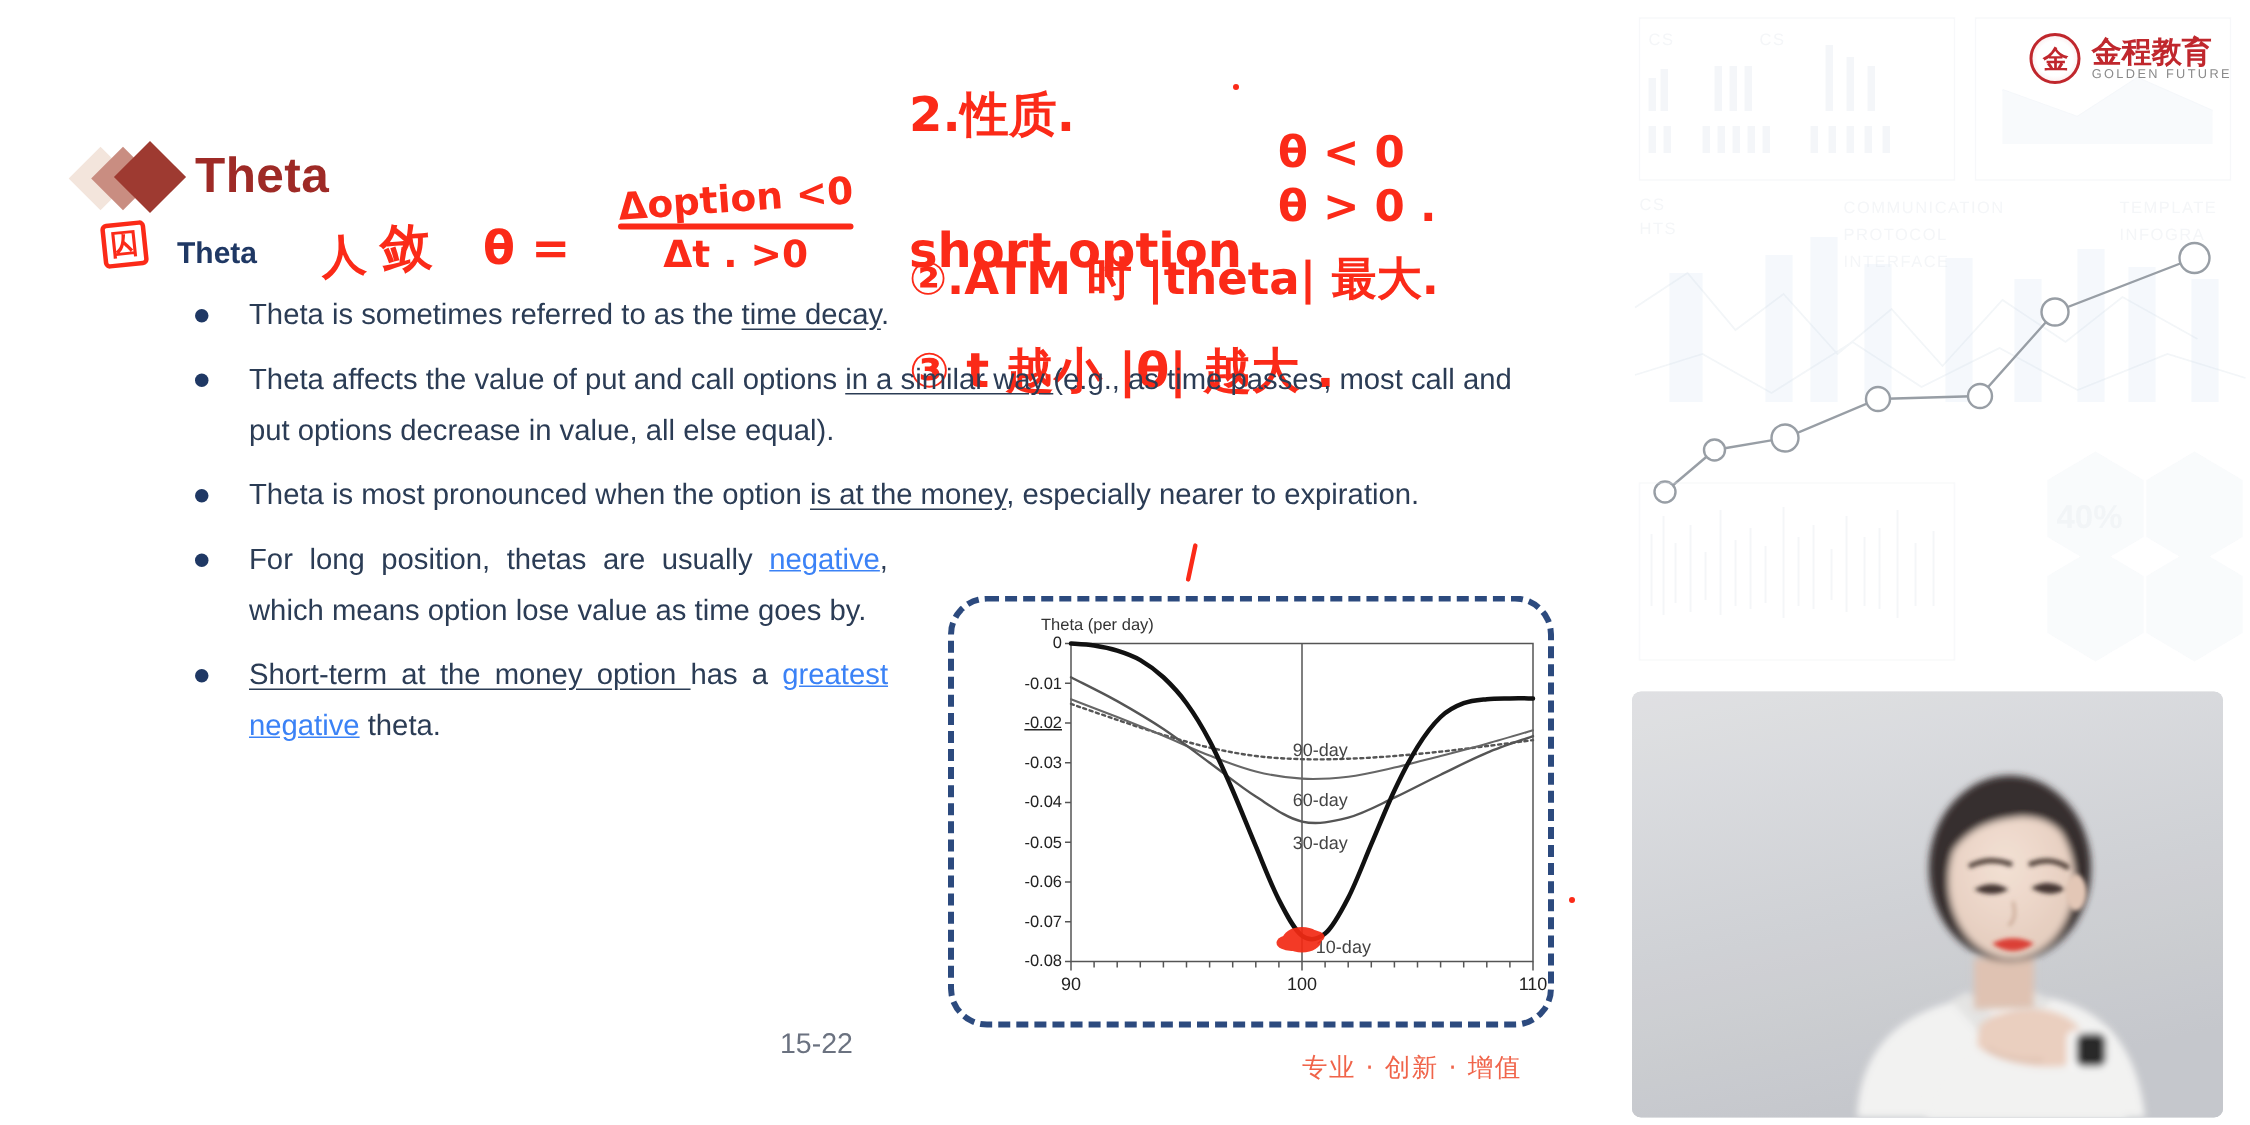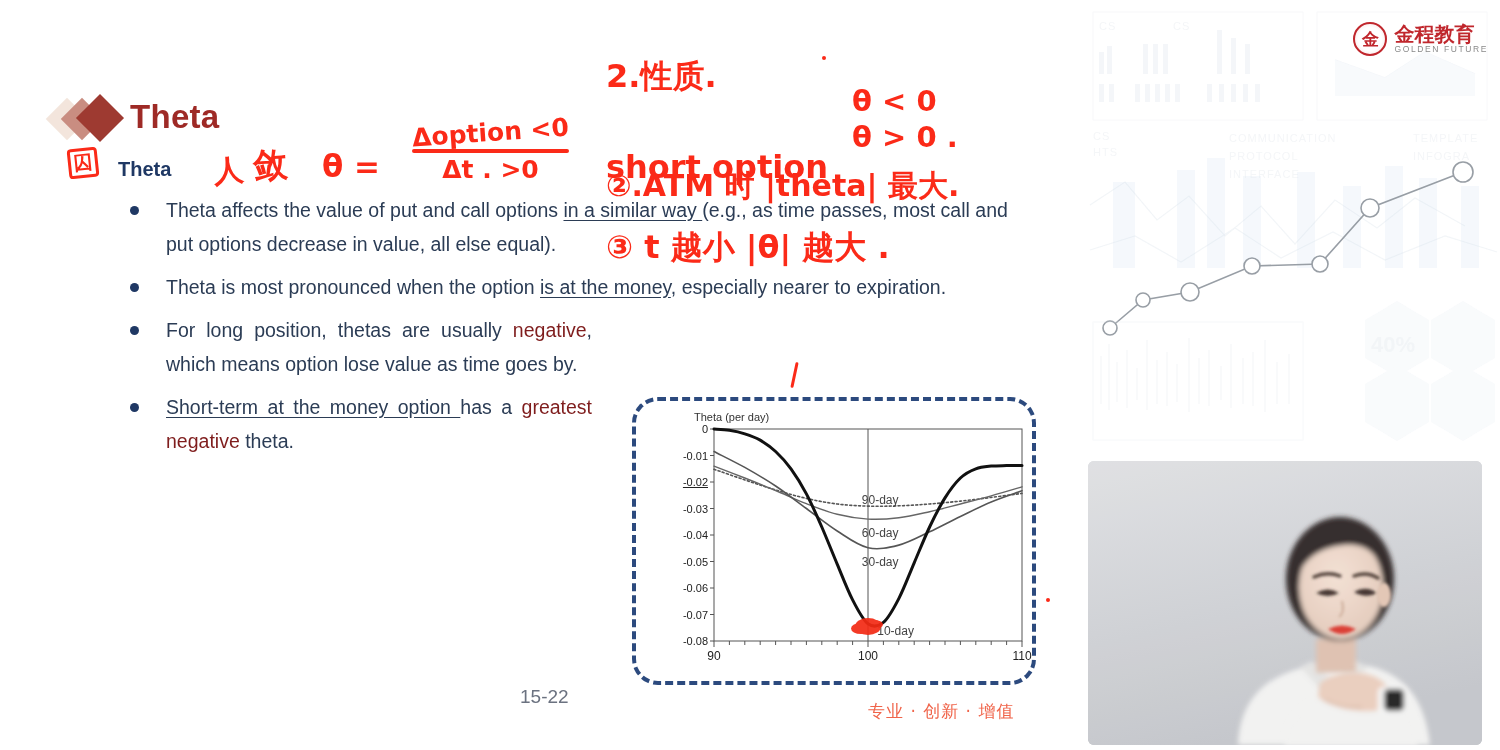--- a/index.html
+++ b/index.html
@@ -56,21 +56,21 @@
     color: #2b3c55;
   }
   .bullet::before {
     content: "";
     position: absolute; left: 8px; top: 13px;
     width: 9px; height: 9px; border-radius: 50%;
     background: #1f3864;
   }
   .bullet.narrow { width: 470px; text-align: justify; }
   .u { text-decoration: underline; text-underline-offset: 3px; }
-  .red { color: #7f1d1d; }
+  .red { color: #3b82f6; text-decoration: underline; }
   .bold { font-weight: bold; color: #1f3864; }
 
   .page-num {
     position: absolute; left: 520px; top: 686px;
     font-size: 19px; color: #6b7280;
   }
   .tagline {
     position: absolute; left: 868px; top: 700px;
     font-size: 17px; color: #f0644a; letter-spacing: 1px;
     font-family: "DejaVu Sans", sans-serif;
@@ -226,20 +226,21 @@
     <div class="hw" id="hw-l3a">short  option</div>
     <div class="hw" id="hw-l3b">θ &gt; 0 .</div>
     <div class="hw" id="hw-l4">②.ATM 时 |theta| 最大.</div>
     <div class="hw" id="hw-l5">③ t 越小  |θ| 越大 .</div>
 
     <div class="hw-tick"></div>
     <div class="hw-dot" style="left:822px;top:56px;width:4px;height:4px;"></div>
     <div class="hw-dot" style="left:1046px;top:598px;width:4px;height:4px;"></div>
 
     <div class="bullets" id="bullet-list">
+        <div class="bullet"><span>Theta is sometimes referred to as the </span><span class="u">time decay</span><span>.</span></div>
         <div class="bullet"><span>Theta affects the value of put and call options </span><span class="u">in a similar way </span><span>(e.g., as time passes, most call and put options decrease in value, all else equal).</span></div>
         <div class="bullet"><span>Theta is most pronounced when the option </span><span class="u">is at the money</span><span>, especially nearer to expiration.</span></div>
         <div class="bullet narrow"><span>For long position, thetas are usually </span><span class="red">negative</span><span>, which means option lose value as time goes by.</span></div>
         <div class="bullet narrow"><span class="u">Short-term at the money option </span><span>has a </span><span class="red">greatest negative</span><span> theta.</span></div>
       </div>
 
     <div class="page-num">15-22</div>
     <div class="tagline">专业 · 创新 · 增值</div>
 
     <div id="chart-wrap">

